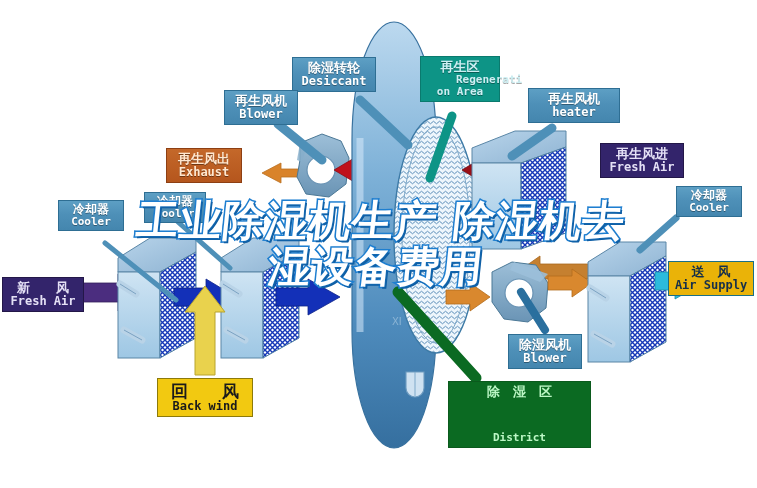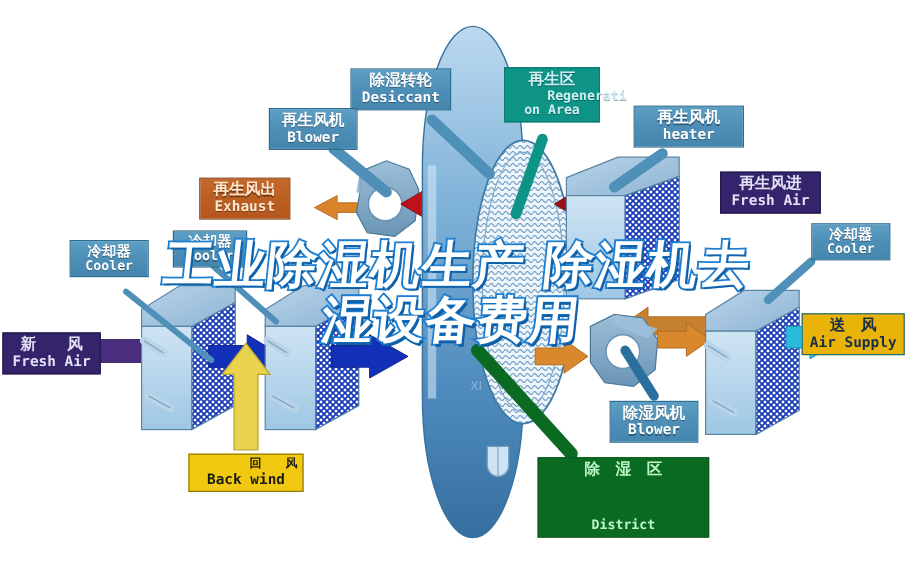--- a/index.html
+++ b/index.html
@@ -349,21 +349,21 @@
     <span class="cn" style="font-size:12px;">冷却器</span>
     <span class="en" style="font-size:11px;">Cooler</span>
   </div>
 
   <div class="label sty-purple" style="left:2px; top:277px; width:82px; padding:3px 4px;">
     <span class="cn" style="font-size:13px;">新　　风</span>
     <span class="en" style="font-size:12px;">Fresh Air</span>
   </div>
 
   <div class="label sty-yellow" style="left:157px; top:378px; width:96px; padding:3px 4px;">
-    <span class="cn" style="font-size:10px;text-align:right;">回　　风</span>
+    <span class="cn" style="font-size:17px;">回　　风</span>
     <span class="en" style="font-size:12px;">Back wind</span>
   </div>
 
   <div class="label sty-blue" style="left:508px; top:334px; width:74px; padding:3px 4px;">
     <span class="cn" style="font-size:13px;">除湿风机</span>
     <span class="en" style="font-size:12px;">Blower</span>
   </div>
 
   <div class="label sty-green" style="left:448px; top:381px; width:143px; padding:3px 4px;">
     <span class="cn" style="font-size:13px;">除　湿　区</span>

